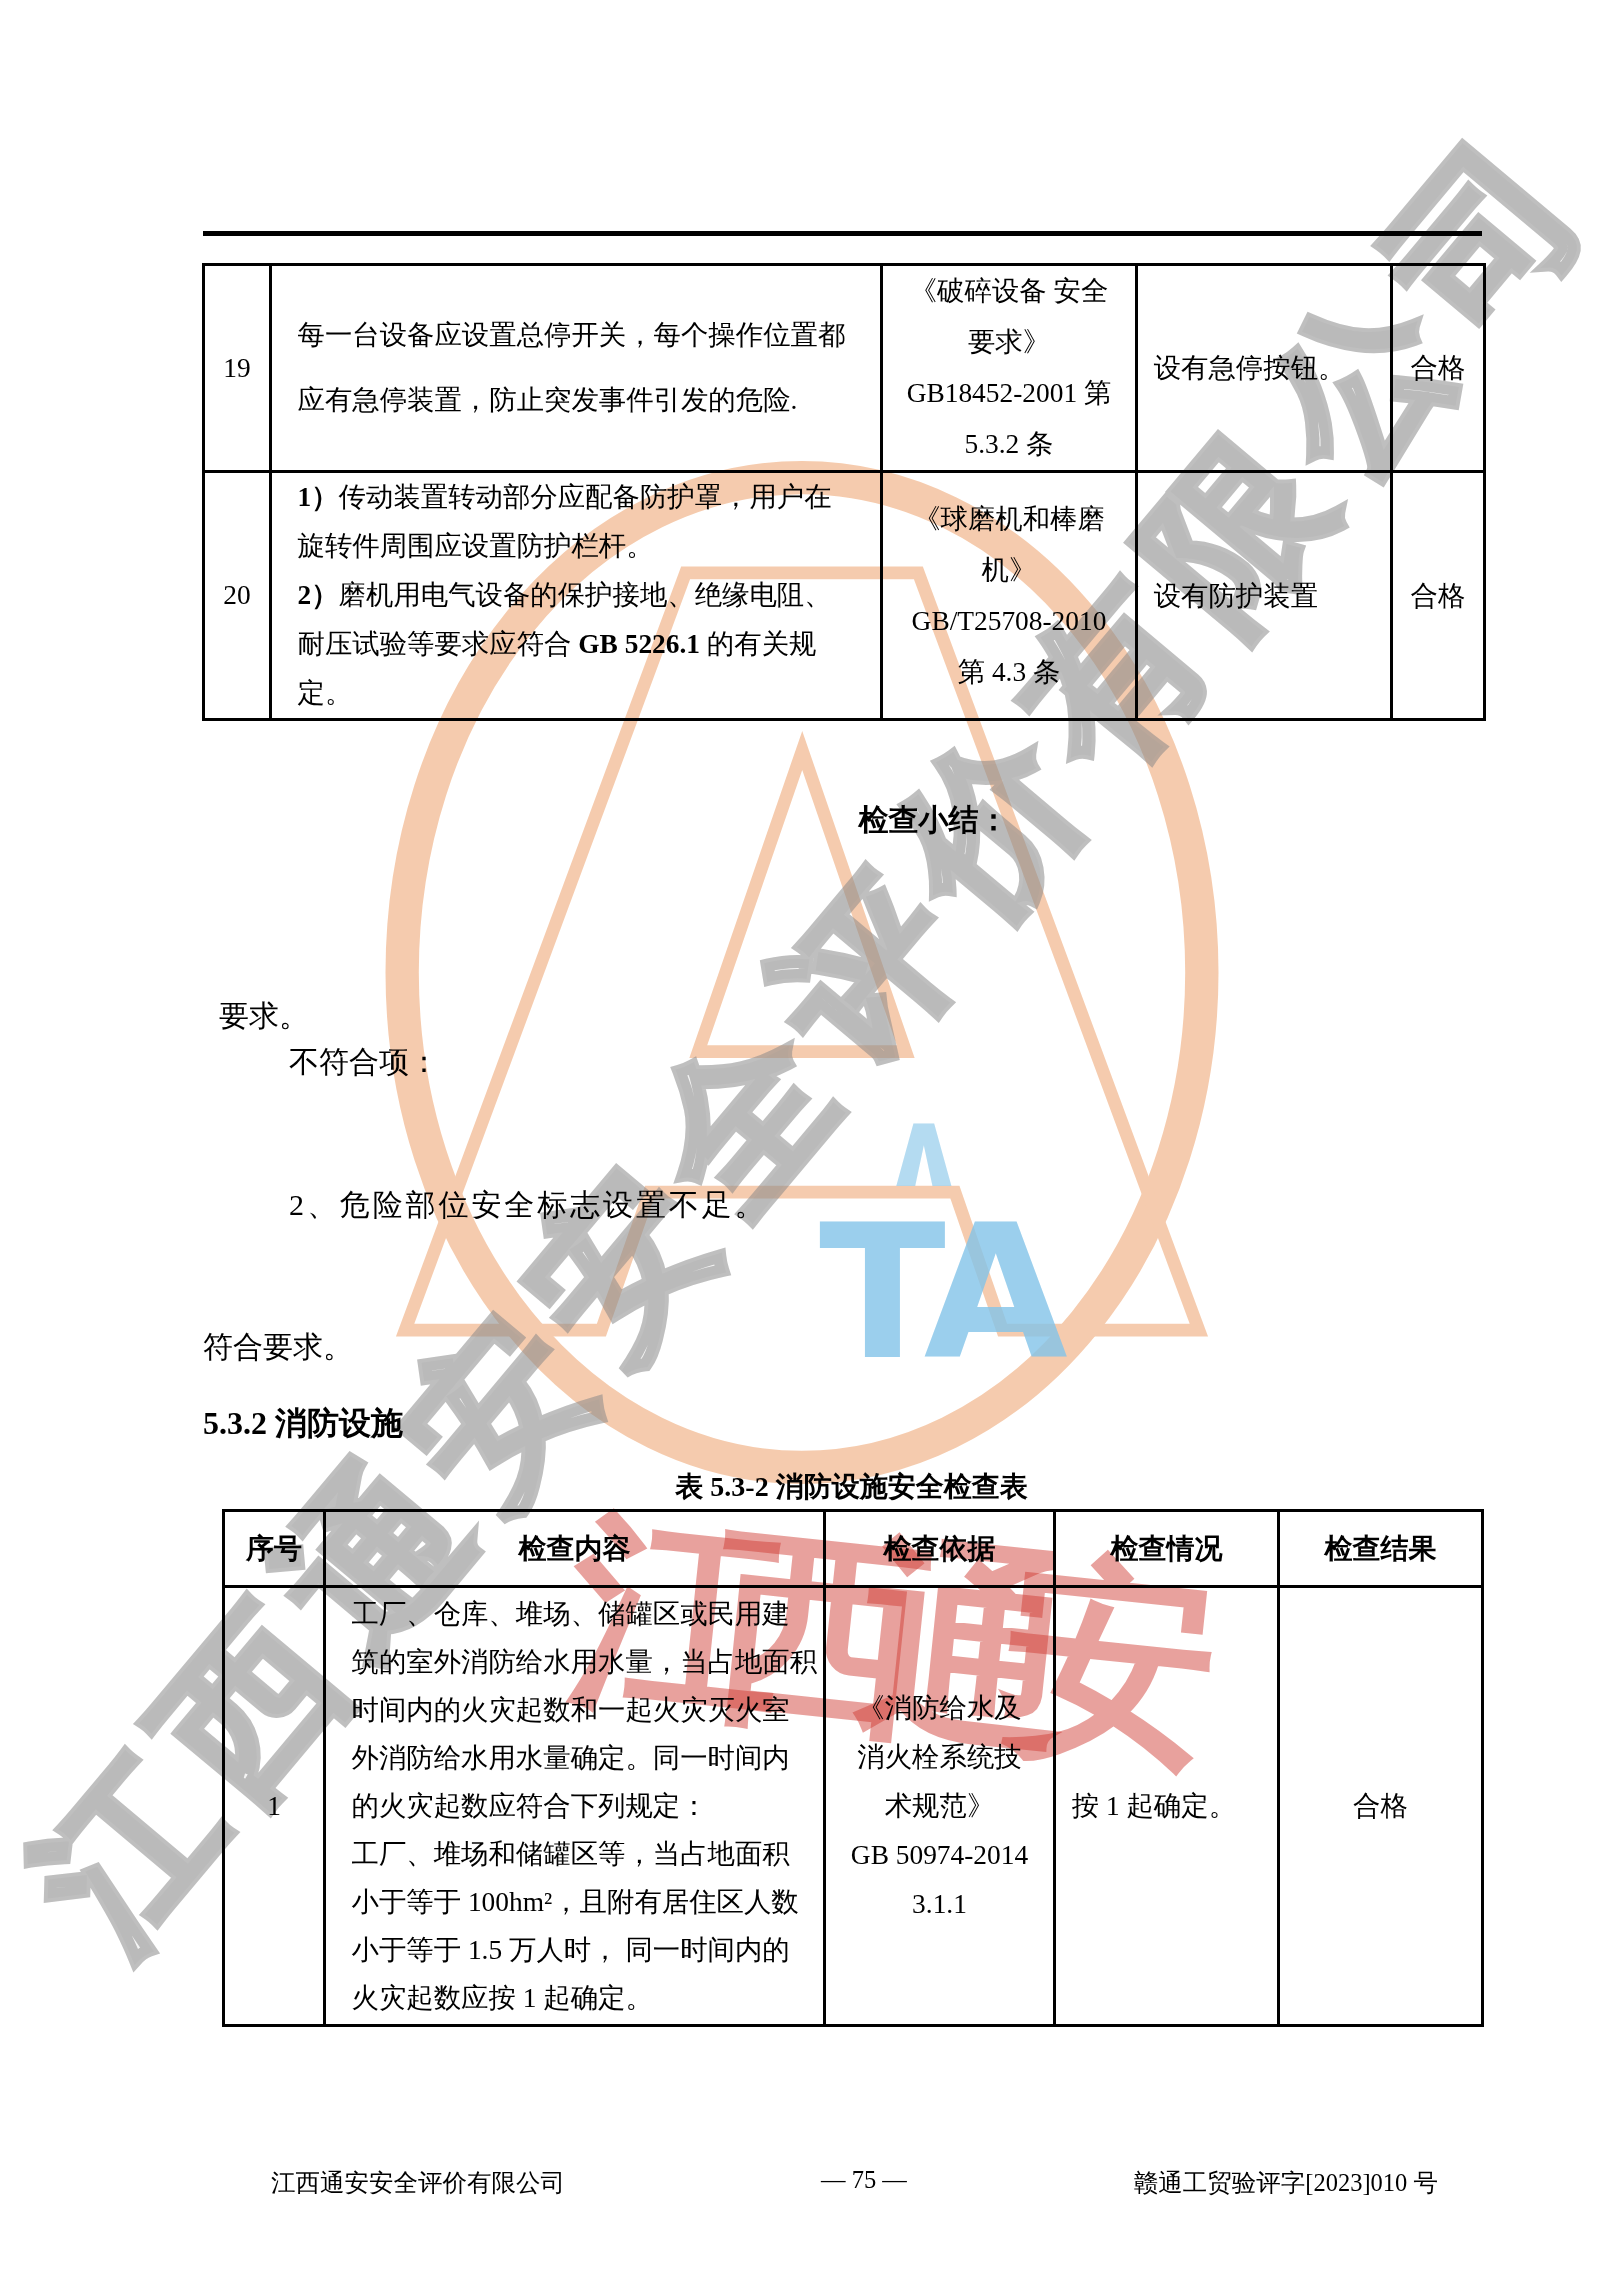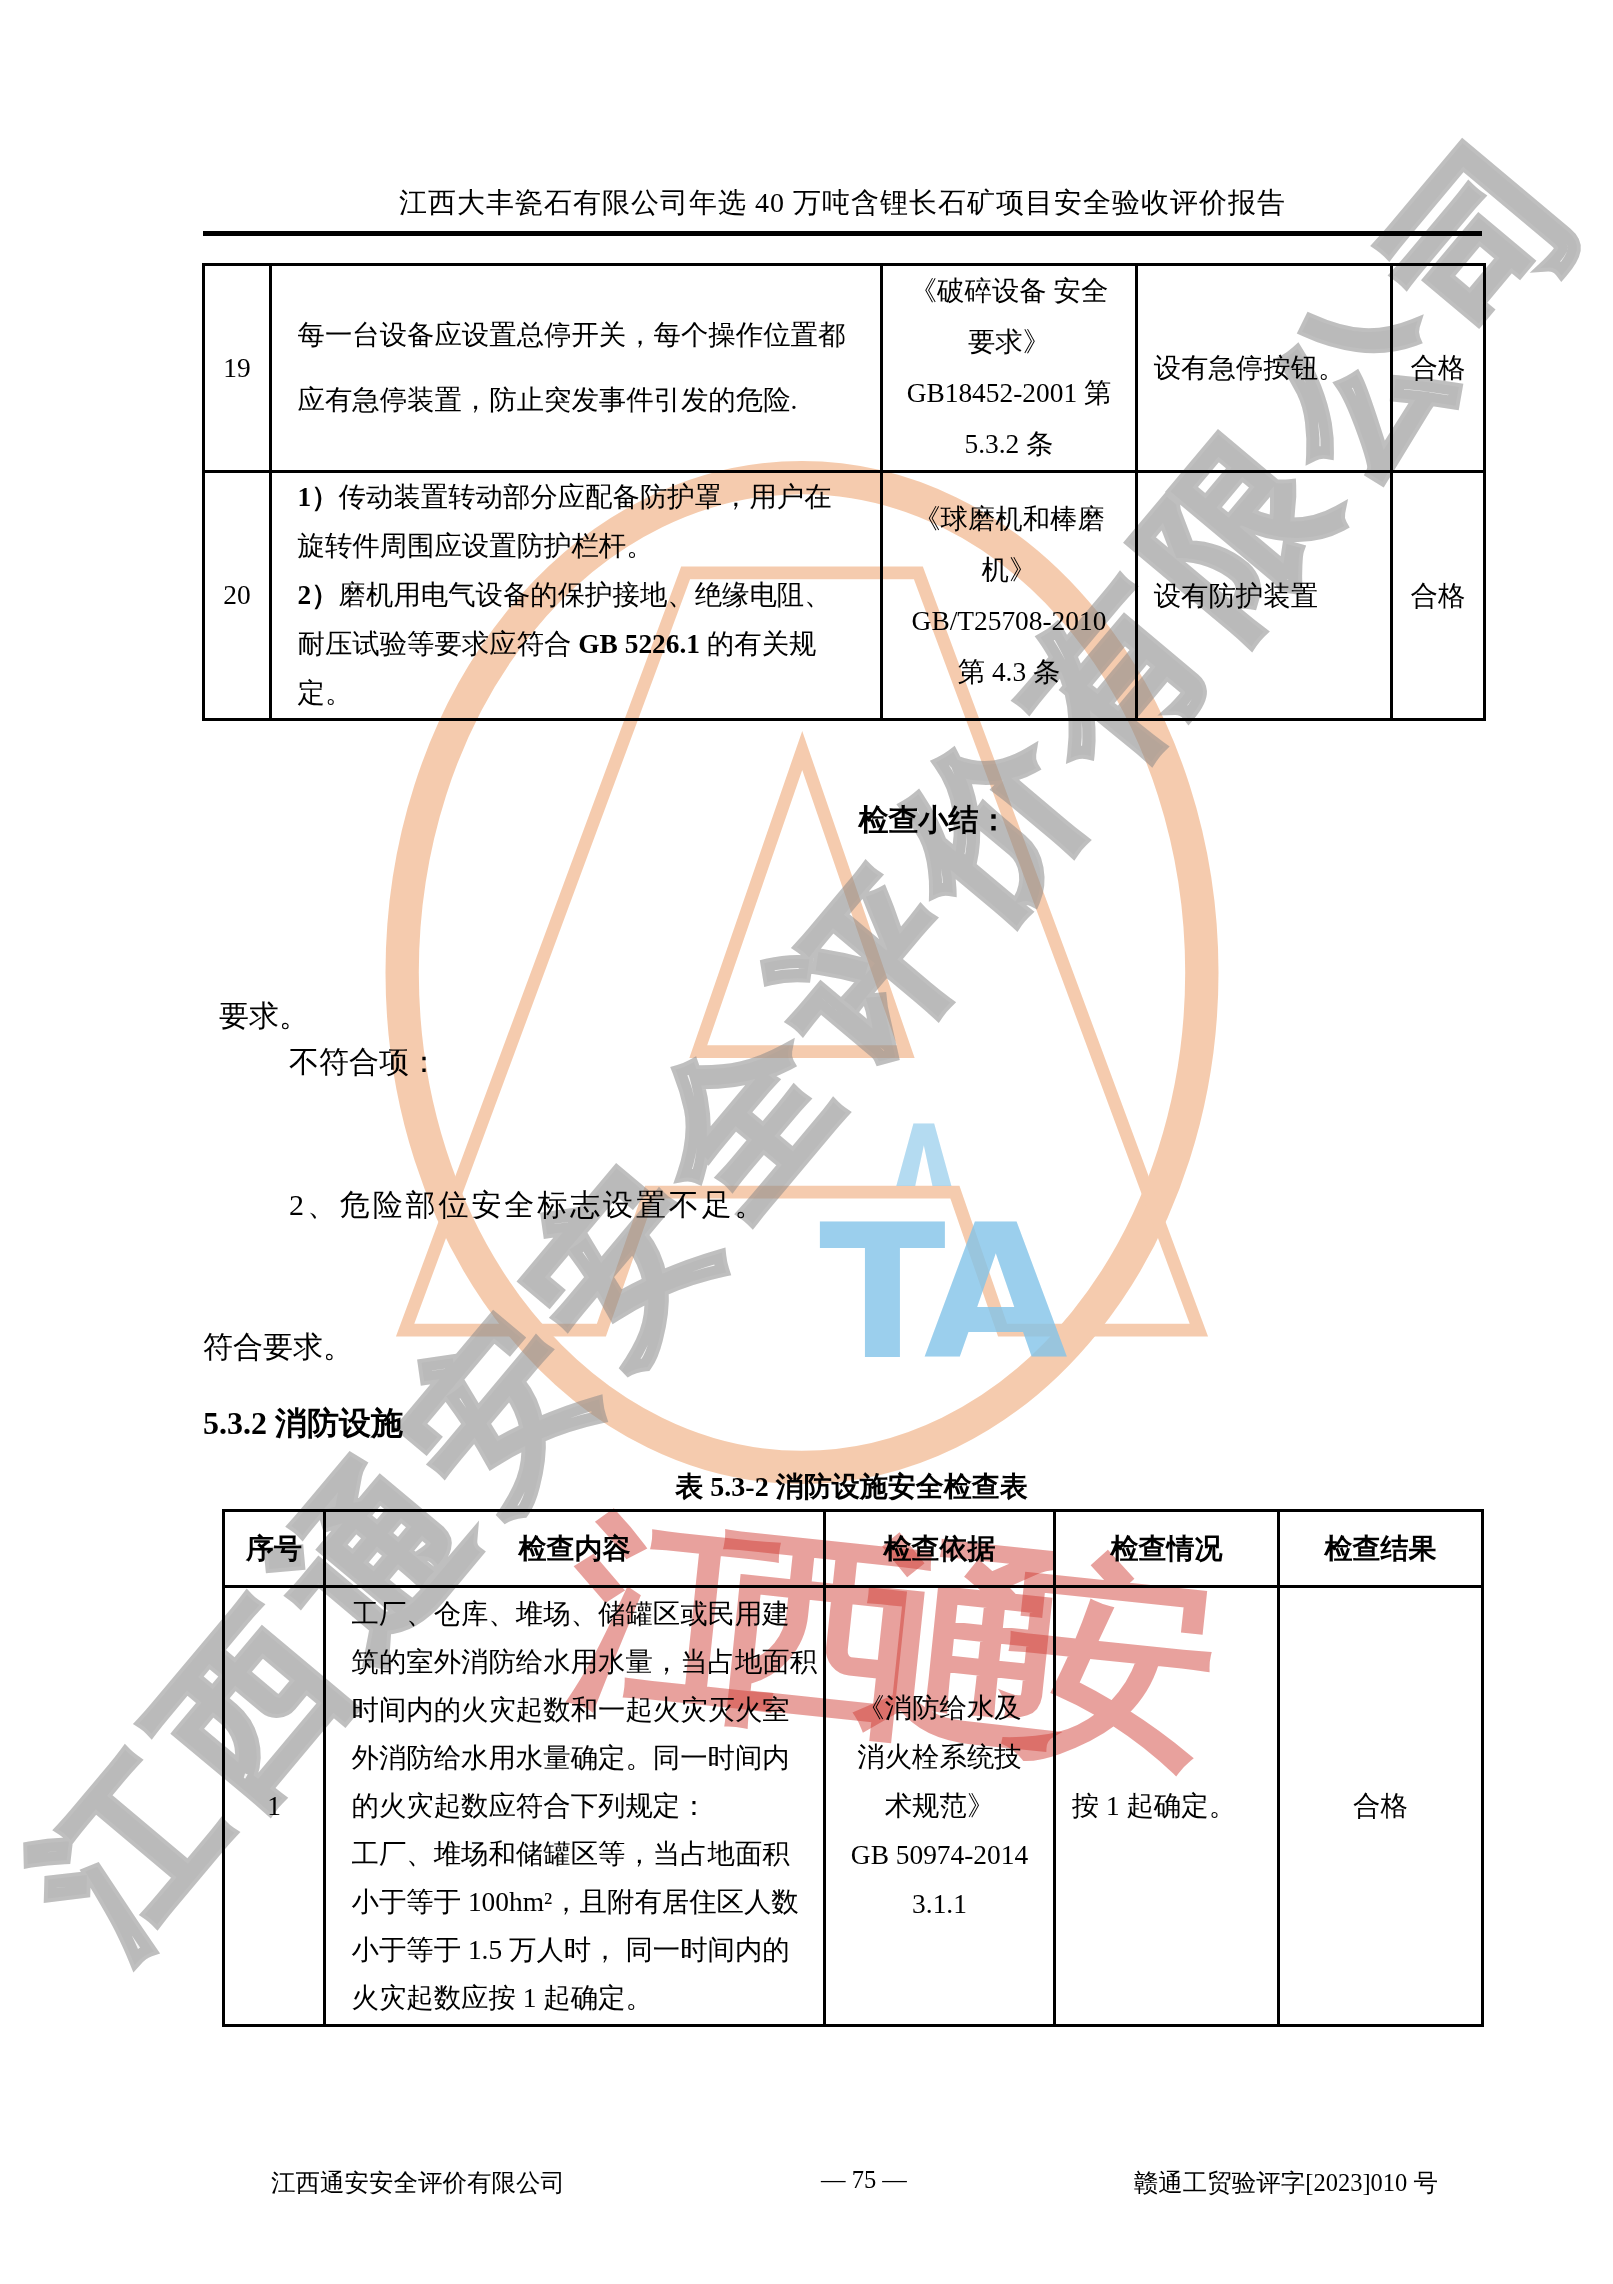--- a/index.html
+++ b/index.html
@@ -94,21 +94,20 @@
       <text x="450" y="905" text-anchor="middle" font-family="DejaVu Sans, sans-serif" font-weight="bold" font-size="1060" fill="none" stroke="#f4c3a0" stroke-width="13">A</text>
     </svg>
     <div class="wm-diag">江西通安安全评价有限公司</div>
     <div class="wm-caret">∧</div>
     <div class="wm-blue">TA</div>
     <div class="wm-red">江西通安</div>
   </div>
 
   <div class="content">
 
-    <div class="header-title">江西大丰瓷石有限公司年选 40 万吨含锂长石矿项目安全验收评价报告</div>
     <div class="header-rule"></div>
 
     <table class="doc" id="table1">
       <colgroup>
         <col style="width:67px">
           <col style="width:611px">
           <col style="width:255px">
         <col style="width:255px">
           <col style="width:93px">
       </colgroup>

